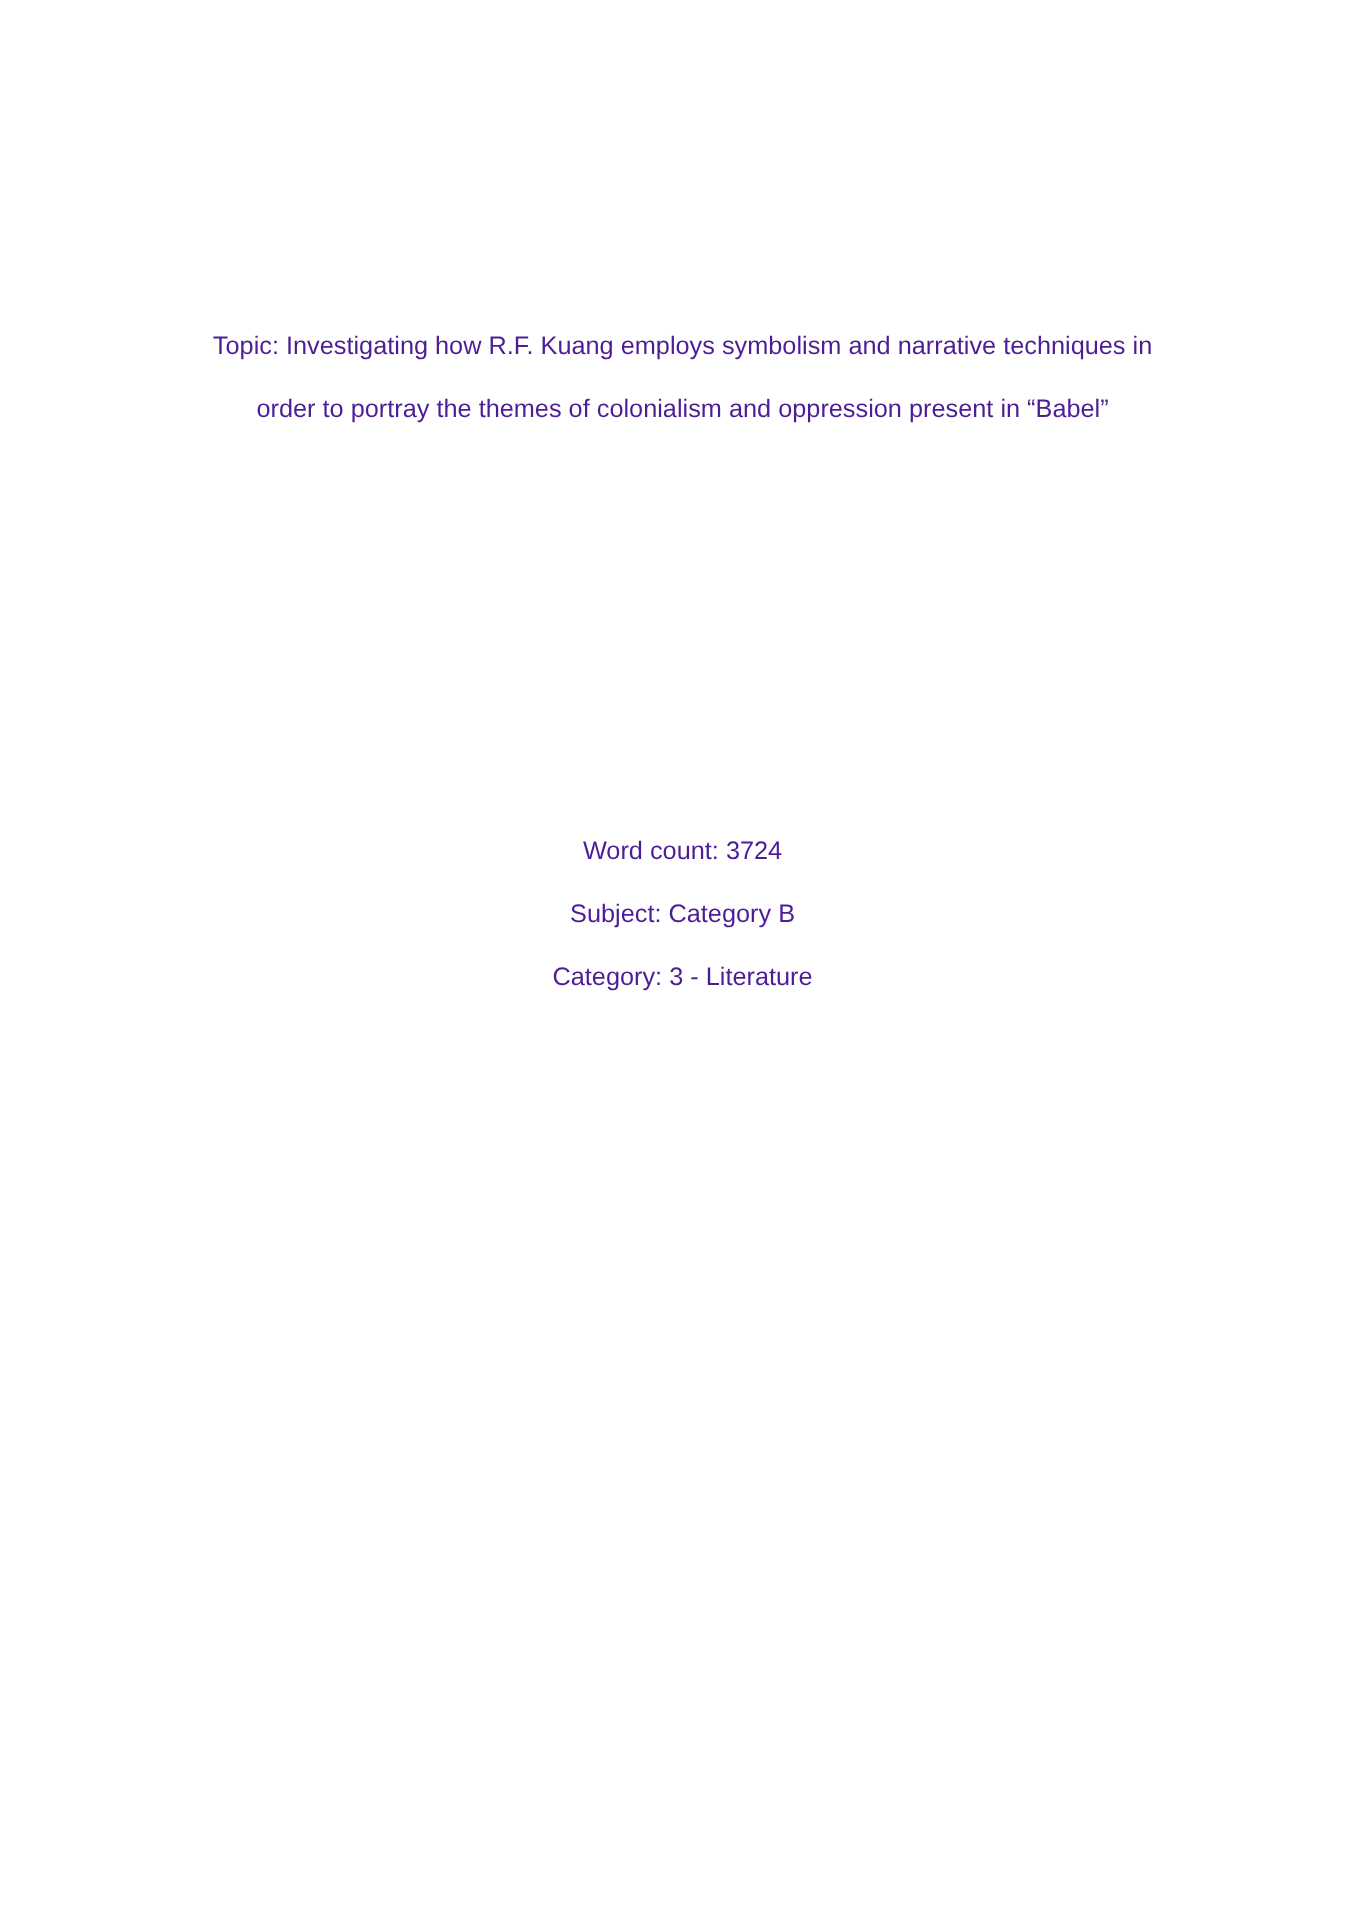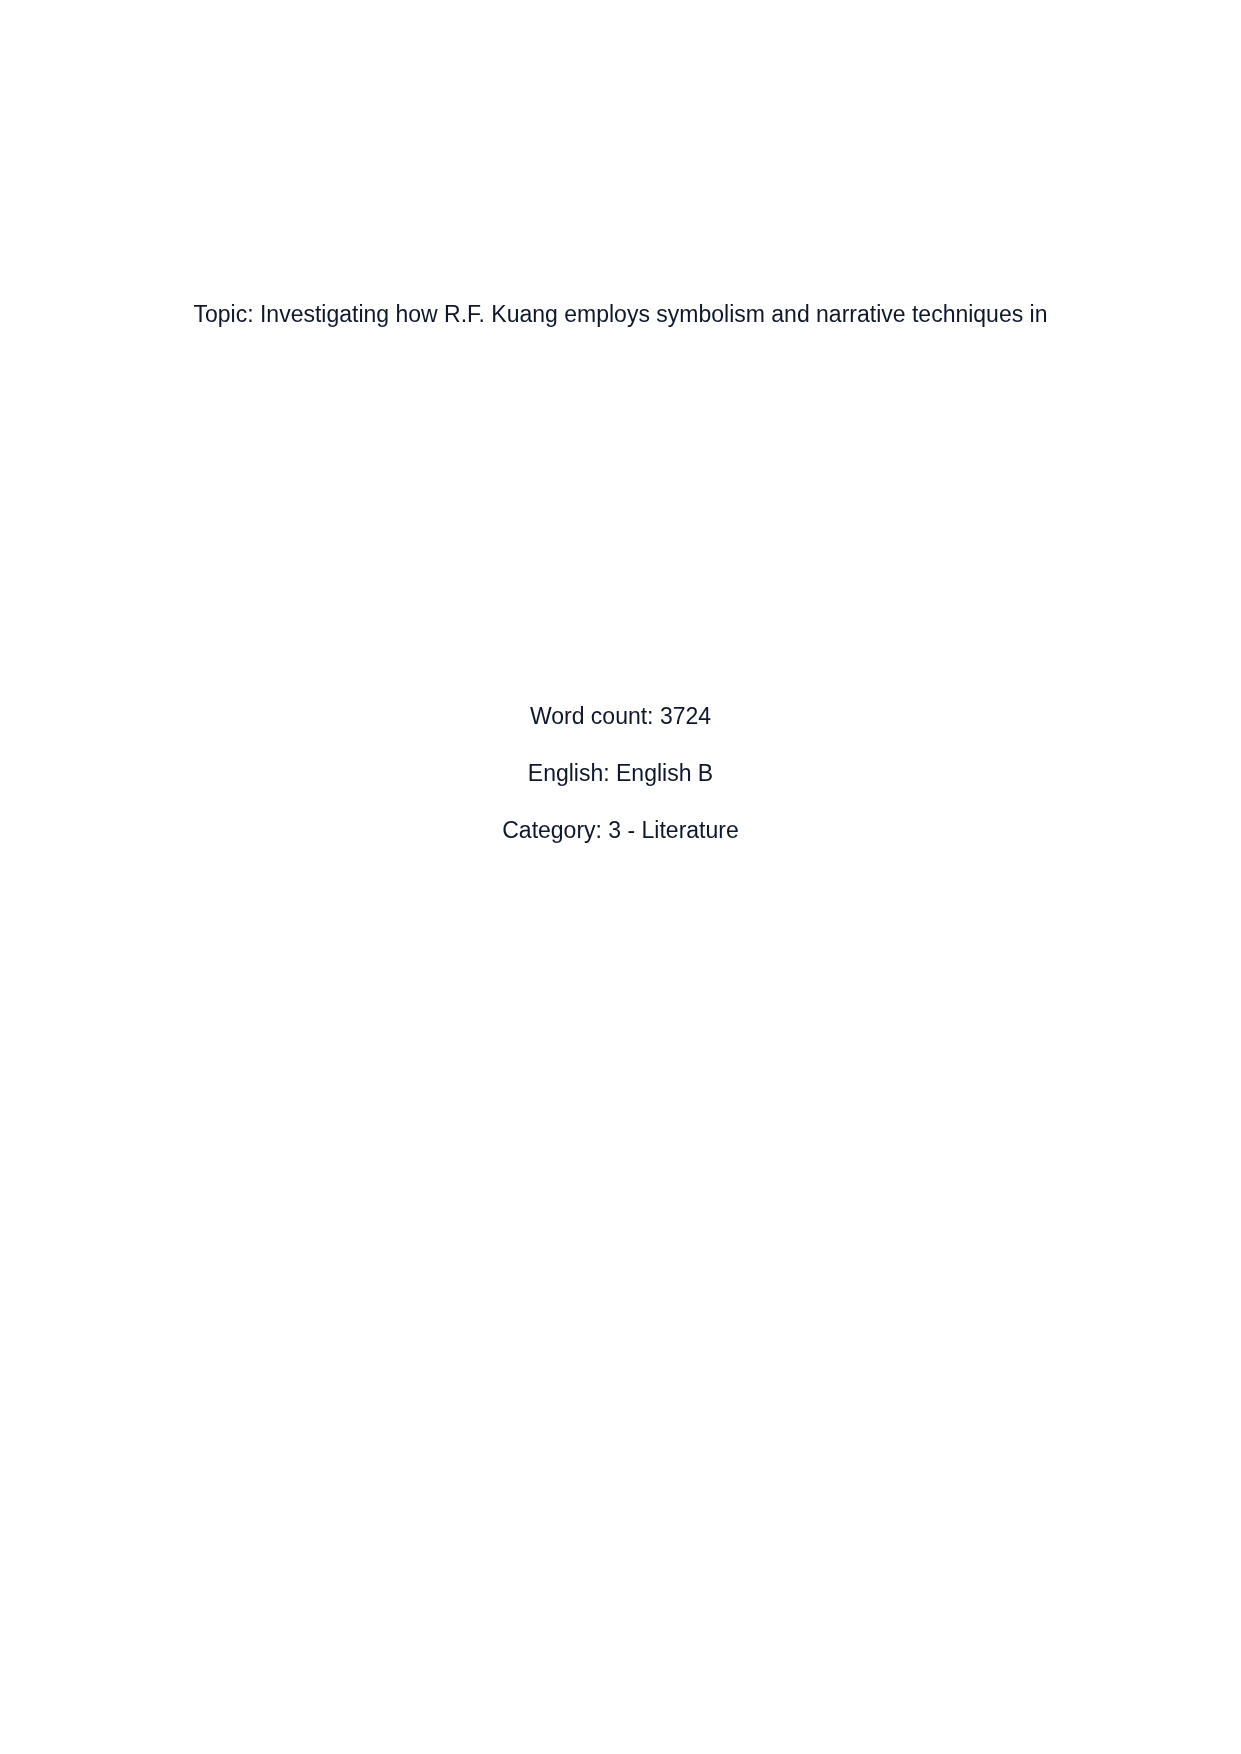--- a/index.html
+++ b/index.html
@@ -25,44 +25,45 @@
   }
 
   .doc-line {
     display: block;
     width: 100%;
     text-align: center;
     white-space: nowrap;
     font-size: 23px;
     line-height: 57px;
     font-weight: 400;
-    color: #0f172a;
+    color: #4c1d95;
   }
 
   .rq-block {
     margin-top: 57px;
   }
 
   .details-block {
     margin-top: 345px;
   }
 </style>
 </head>
 <body>
 
 <div class="page">
   <div class="content">
 
     <div class="topic-block">
       <span class="doc-line">Topic: Investigating how R.F. Kuang employs symbolism and narrative techniques in</span>
+      <span class="doc-line">order to portray the themes of colonialism and oppression present in “Babel”</span>
     </div>
 
     <div class="rq-block">
     </div>
 
     <div class="details-block">
       <span class="doc-line">Word count: 3724</span>
-      <span class="doc-line">English: English B</span>
+      <span class="doc-line">Subject: Category B</span>
       <span class="doc-line">Category: 3 - Literature</span>
     </div>
 
   </div>
 </div>
 
 </body></html>

